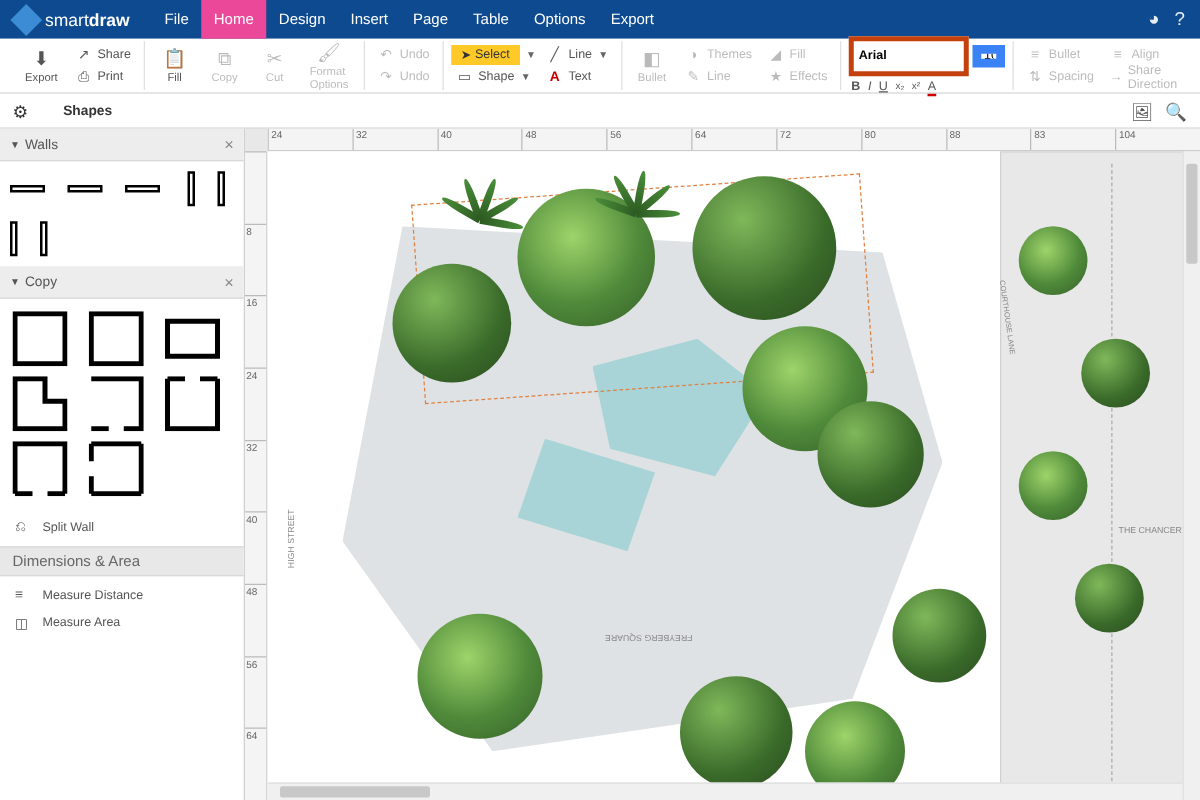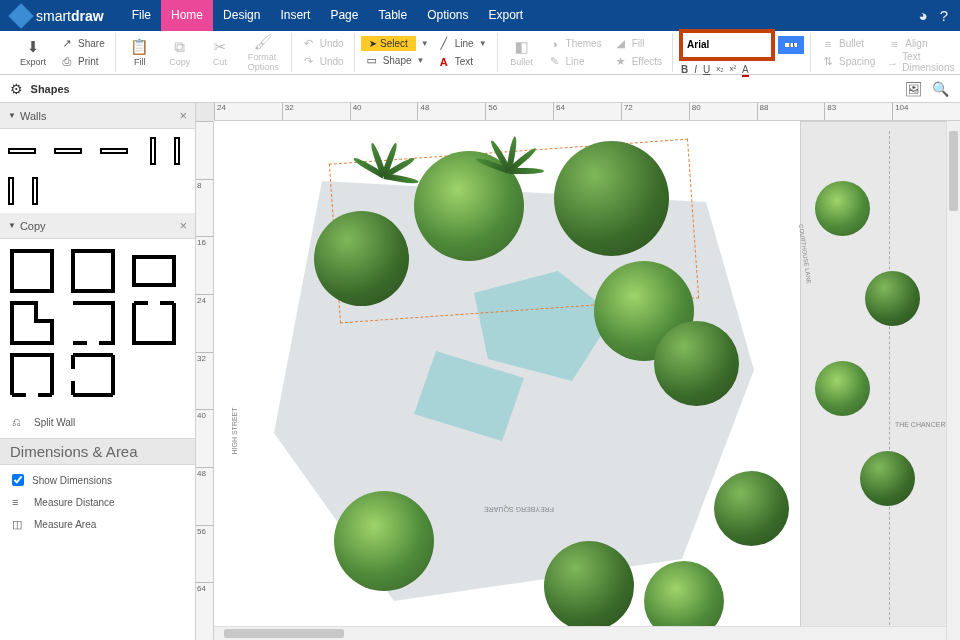--- a/index.html
+++ b/index.html
@@ -33,21 +33,21 @@
 .dd { font-size: 8px; color: #666; margin-left: 1px; }
 .font-input { width: 96px; height: 18px; border: 4px solid #c2410c; padding: 12px 4px; font-size: 10px; font-weight: bold; }
 .size-input { width: 26px; height: 18px; border: 7px solid #3b82f6; padding: 0 2px; font-size: 10px; text-align: center; }
 .font-row { display: flex; gap: 3px; align-items: center; margin-bottom: 2px; }
 .font-btns { display: flex; gap: 6px; padding-left: 2px; }
 .font-btns span { font-size: 10px; cursor: pointer; color: #555; }
 
 
 .shapes-hdr { height: 28px; background: #fff; border-bottom: 1px solid #d0d0d0; display: flex; align-items: center; padding: 0 10px; gap: 8px; }
 .gear-icon { font-size: 14px; }
-.shapes-hdr .title { font-weight: bold; font-size: 11px; }
+.shapes-hdr .title { font-weight: bold; font-size: 11px; margin-left: 20px; }
 .shapes-hdr-right { margin-left: auto; display: flex; gap: 10px; align-items: center; }
 .shapes-hdr-right span { font-size: 14px; cursor: pointer; color: #555; }
 
 
 .main { display: flex; height: 537px; }
 
 
 .sidebar { width: 196px; background: #fff; border-right: 1px solid #d0d0d0; overflow-y: auto; display: flex; flex-direction: column; }
 .panel-hdr { background: #ededed; padding: 5px 8px; display: flex; align-items: center; font-size: 11px; color: #555; border-bottom: 1px solid #d8d8d8; }
 .panel-hdr .tri { font-size: 8px; margin-right: 4px; }
@@ -57,21 +57,21 @@
 .wall-v { width: 6px; height: 28px; border: 2px solid #000; background: #fff; }
 .wall-row { display: flex; gap: 6px; align-items: center; width: 100%; }
 .gap { width: 6px; }
 .room-grid { padding: 10px; display: grid; grid-template-columns: repeat(3, 1fr); gap: 8px; }
 .room-sq { width: 44px; height: 44px; }
 .room-sq svg { width: 100%; height: 100%; }
 
 .tool-list { padding: 4px 0; }
 .tool-item { display: flex; align-items: center; gap: 8px; padding: 5px 12px; cursor: pointer; font-size: 10px; color: #555; }
 .tool-item .ic { width: 14px; font-size: 11px; }
-.section-subhdr { background: #e8e8e8; padding: 4px 10px; font-size: 15px; color: #666; border-top: 1px solid #d8d8d8; border-bottom: 1px solid #d8d8d8; }
+.section-subhdr { background: #e8e8e8; padding: 4px 10px; font-size: 12px; color: #666; border-top: 1px solid #d8d8d8; border-bottom: 1px solid #d8d8d8; }
 .tool-item input[type=checkbox] { width: 12px; height: 12px; }
 
 
 .canvas-wrap { flex: 1; background: #e8e8e8; display: flex; flex-direction: column; position: relative; }
 .ruler-h { height: 18px; background: #f4f4f4; border-bottom: 1px solid #ccc; display: flex; font-size: 8px; color: #666; margin-left: 18px; position: relative; overflow: hidden; }
 .ruler-h .tick { flex: 1; border-left: 1px solid #bbb; padding-left: 2px; height: 100%; display: flex; align-items: flex-start; }
 .canvas-body { flex: 1; display: flex; }
 .ruler-v { width: 18px; background: #f4f4f4; border-right: 1px solid #ccc; display: flex; flex-direction: column; font-size: 8px; color: #666; }
 .ruler-v .tick { flex: 1; border-top: 1px solid #bbb; padding-top: 1px; padding-left: 1px; writing-mode: horizontal-tb; }
 .drawing { flex: 1; background: #fff; position: relative; overflow: hidden; }
@@ -243,21 +243,21 @@
           <span>Spacing</span>
         </div>
     </div>
     <div class="ribbon-stack">
       <div class="ribbon-btn-h disabled">
           <span class="ic">≡</span>
           <span>Align</span>
         </div>
       <div class="ribbon-btn-h disabled">
           <span class="ic">→</span>
-          <span>Text Dimensions</span>
+          <span>Share Direction</span>
         </div>
     </div>
   </div>
 </div>
 
 <div class="shapes-hdr">
   <span class="gear-icon">⚙</span>
   <span class="title">Shapes</span>
   <div class="shapes-hdr-right">
     <span>🖼</span>
@@ -325,24 +325,20 @@
     </div>
 
     <div class="tool-list">
       <div class="tool-item">
           <span class="ic">⎌</span>
           <span>Split Wall</span>
         </div>
     </div>
     <div class="section-subhdr">Dimensions &amp; Area</div>
     <div class="tool-list">
-      <div class="tool-item">
-          <input type="checkbox" checked="" style="">
-          <span>Show Dimensions</span>
-        </div>
       <div class="tool-item">
           <span class="ic">≡</span>
           <span>Measure Distance</span>
         </div>
       <div class="tool-item">
           <span class="ic">◫</span>
           <span>Measure Area</span>
         </div>
     </div>
   </div>

